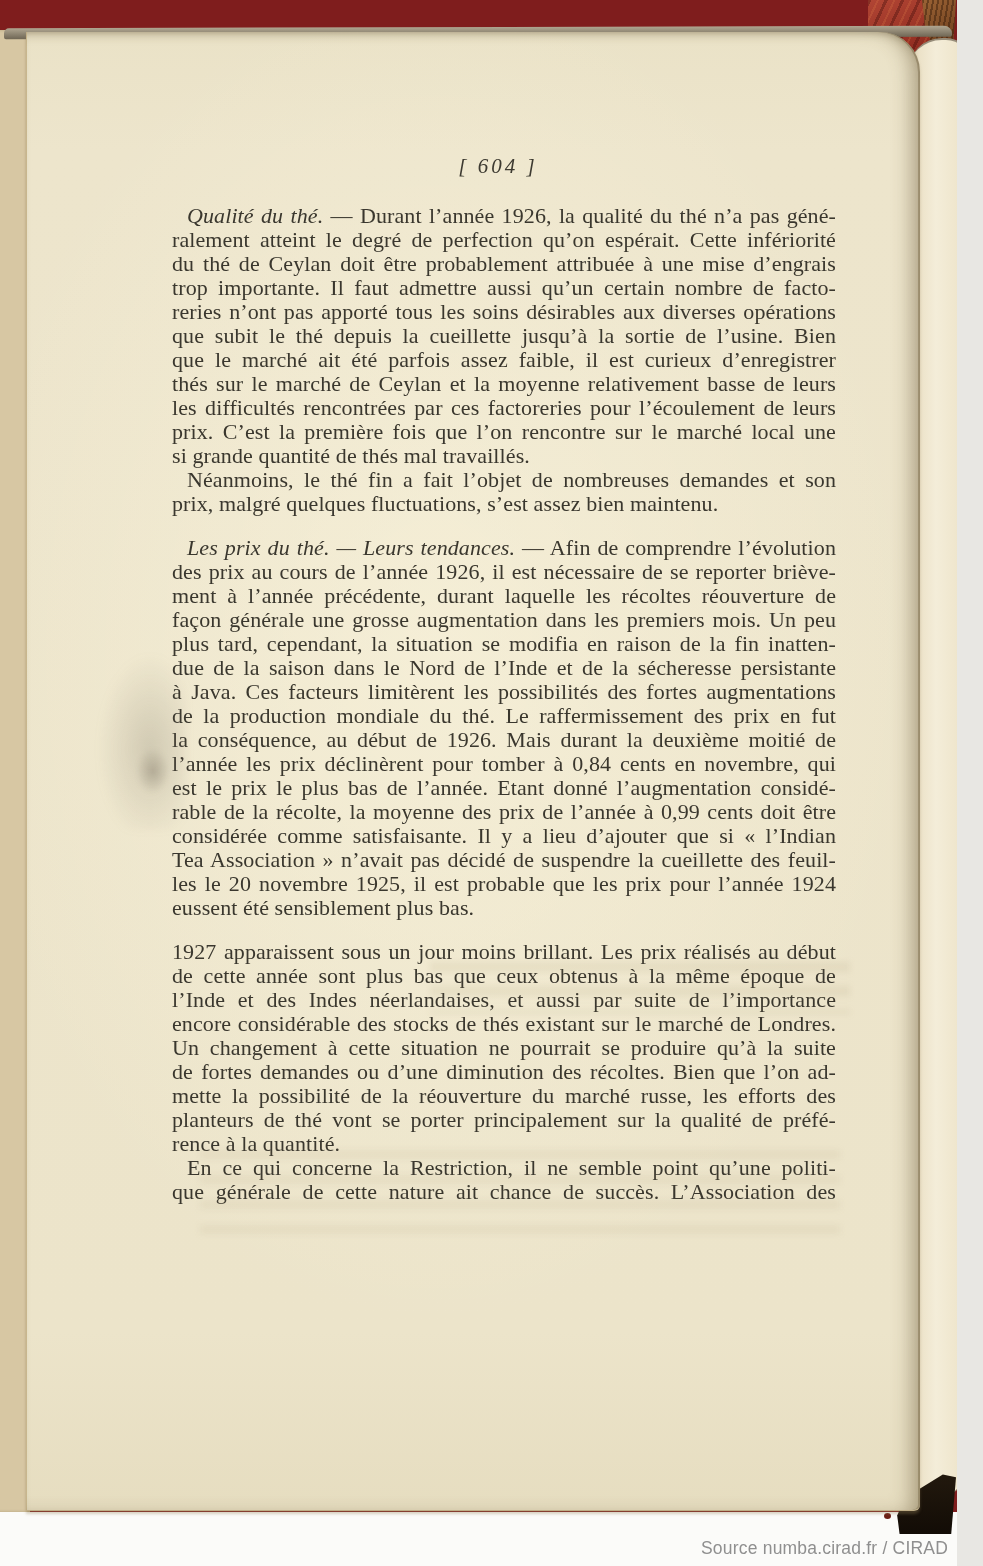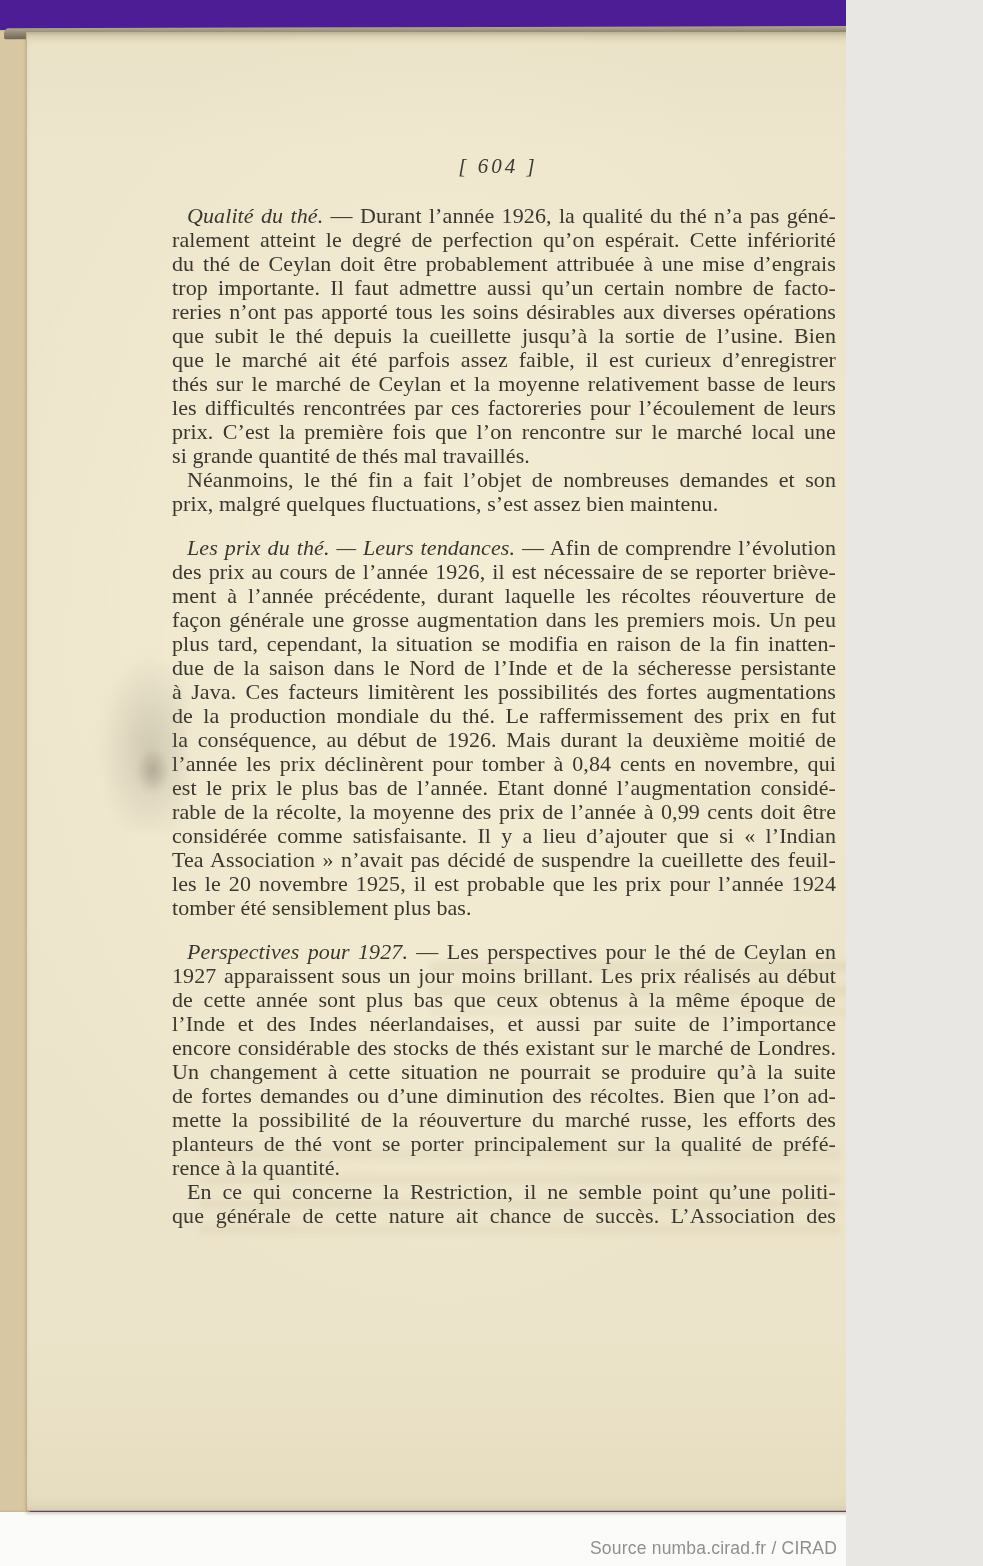--- a/index.html
+++ b/index.html
@@ -1,18 +1,18 @@
 <!DOCTYPE html>
 <html><head>
 <meta charset="utf-8">
 <style>
   html,body{margin:0;padding:0;background:#e8e7e3;}
   #scan{
-    position:relative; width:846px; height:1566px; overflow:hidden;
-    background:#4c1d95;
+    position:relative; width:957px; height:1566px; overflow:hidden;
+    background:#7f1d1d;
     font-family:"Liberation Serif","DejaVu Serif",serif;
   }
   
   #bottom-strip{
     position:absolute; left:0; top:1512px; width:983px; height:54px;
     background:#fbfbf9;
   }
   
   #deckle{
     position:absolute; left:0; top:30px; width:30px; height:1482px;
@@ -169,24 +169,23 @@
           <div class="line">due de la saison dans le Nord de l’Inde et de la sécheresse persistante</div>
           <div class="line">à Java. Ces facteurs limitèrent les possibilités des fortes augmentations</div>
           <div class="line">de la production mondiale du thé. Le raffermissement des prix en fut</div>
           <div class="line">la conséquence, au début de 1926. Mais durant la deuxième moitié de</div>
           <div class="line">l’année les prix déclinèrent pour tomber à 0,84 cents en novembre, qui</div>
           <div class="line">est le prix le plus bas de l’année. Etant donné l’augmentation considé-</div>
           <div class="line">rable de la récolte, la moyenne des prix de l’année à 0,99 cents doit être</div>
           <div class="line">considérée comme satisfaisante. Il y a lieu d’ajouter que si « l’Indian</div>
           <div class="line">Tea Association » n’avait pas décidé de suspendre la cueillette des feuil-</div>
           <div class="line">les le 20 novembre 1925, il est probable que les prix pour l’année 1924</div>
-          <div class="line lastline">tomber été sensiblement plus bas.</div>
+          <div class="line lastline">eussent été sensiblement plus bas.</div>
         </div>
         <div class="paragraph section-gap">
-          <div class="line first"><em>Perspectives pour 1927.</em> — Les perspectives pour le thé de Ceylan en</div>
           <div class="line">1927 apparaissent sous un jour moins brillant. Les prix réalisés au début</div>
           <div class="line">de cette année sont plus bas que ceux obtenus à la même époque de</div>
           <div class="line">l’Inde et des Indes néerlandaises, et aussi par suite de l’importance</div>
           <div class="line">encore considérable des stocks de thés existant sur le marché de Londres.</div>
           <div class="line">Un changement à cette situation ne pourrait se produire qu’à la suite</div>
           <div class="line">de fortes demandes ou d’une diminution des récoltes. Bien que l’on ad-</div>
           <div class="line">mette la possibilité de la réouverture du marché russe, les efforts des</div>
           <div class="line">planteurs de thé vont se porter principalement sur la qualité de préfé-</div>
           <div class="line lastline">rence à la quantité.</div>
         </div>

